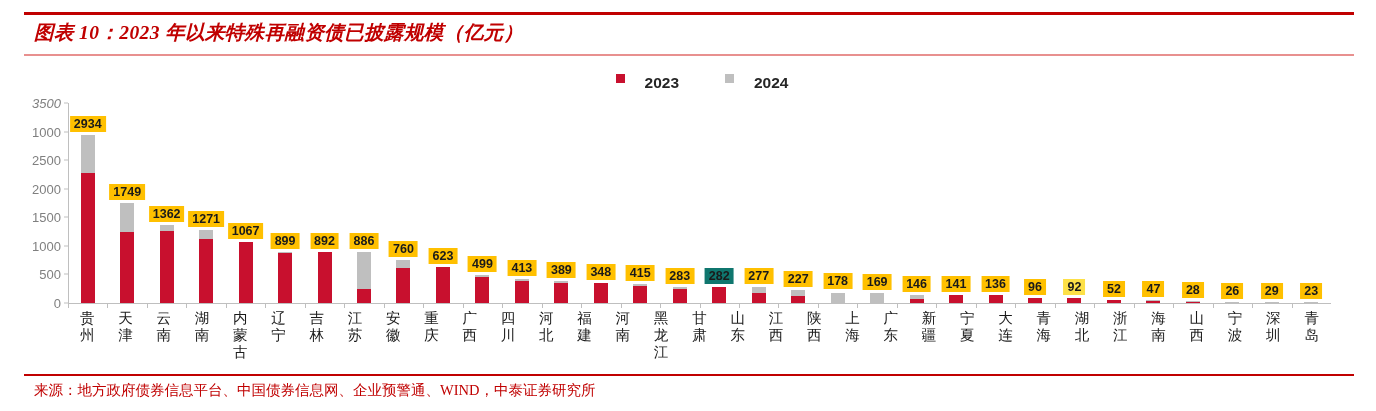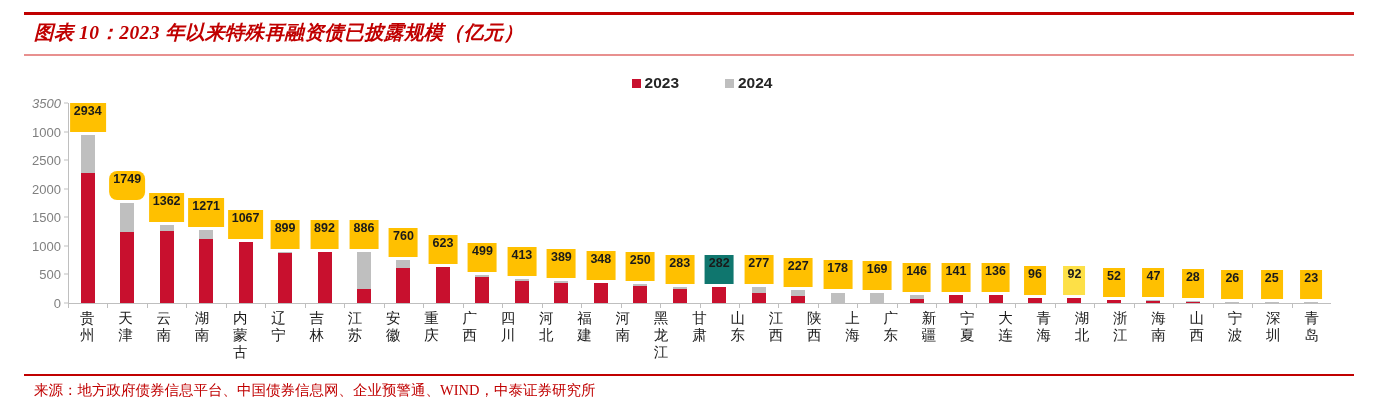--- a/index.html
+++ b/index.html
@@ -28,21 +28,21 @@
     font-family:"Liberation Serif","DejaVu Serif",serif;
     font-weight:bold;font-style:italic;
     font-size:19.5px;letter-spacing:.4px;
     color:#C00000;white-space:nowrap;
   }
   
   .legend{
     position:absolute;left:0;top:74px;width:1376px;
     display:flex;justify-content:center;align-items:center;gap:18px;
   }
-  .legend-item{display:flex;align-items:center;gap:4px;padding-left:28px;}
+  .legend-item{display:flex;gap:20px;padding-left:28px;}
   .legend-swatch{display:inline-block;width:9px;height:9px;}
   .legend-label{font-size:15.5px;color:#262626;font-weight:600;}
   
   #plot{
     position:absolute;
     left:68px;top:103px;
     width:1263px;height:200px;
   }
   .ytick{
     position:absolute;right:100%;transform:translateY(-50%);
@@ -73,21 +73,21 @@
   }
   .seg-2024{width:100%;}
   .seg-2023{width:100%;}
   .xtickmark{
     position:absolute;top:200px;left:0;width:1px;height:5px;background:#BFBFBF;
   }
   .dlabel{
     position:absolute;left:50%;transform:translateX(-50%);
     background:#FFC000;color:#1a1a1a;
     font-size:12.5px;font-weight:bold;
-    padding:1px 4px 14px 4px;
+    padding:1px 4px 1px 4px;
     line-height:14px;
     white-space:nowrap;
     border-radius:0;
   }
   
   .cats{
     position:absolute;left:68px;top:310px;width:1263px;height:62px;
     display:flex;
   }
   .cat{
@@ -154,21 +154,21 @@
             <div class="seg-2023" style="height: 129.714px; background: rgb(200, 16, 46);"></div>
           </div>
           <div class="dlabel" style="background: rgb(255, 192, 0); bottom: 170.657px;">2934</div>
           <div class="xtickmark"></div>
         </div>
         <div class="barcol">
           <div class="bar-stack" style="height: 99.9429px;">
             <div class="seg-2024" style="height: 28.5143px; background: rgb(191, 191, 191);"></div>
             <div class="seg-2023" style="height: 71.4286px; background: rgb(200, 16, 46);"></div>
           </div>
-          <div class="dlabel" style="background: rgb(255, 192, 0); bottom: 102.943px; border-radius: 8px;">1749</div>
+          <div class="dlabel" style="background: rgb(255, 192, 0); bottom: 102.943px;">1749</div>
           <div class="xtickmark"></div>
         </div>
         <div class="barcol">
           <div class="bar-stack" style="height: 77.8286px;">
             <div class="seg-2024" style="height: 6.05714px; background: rgb(191, 191, 191);"></div>
             <div class="seg-2023" style="height: 71.7714px; background: rgb(200, 16, 46);"></div>
           </div>
           <div class="dlabel" style="background: rgb(255, 192, 0); bottom: 80.8286px;">1362</div>
           <div class="xtickmark"></div>
         </div>
@@ -255,21 +255,21 @@
             <div class="seg-2023" style="height: 19.8857px; background: rgb(200, 16, 46);"></div>
           </div>
           <div class="dlabel" style="background: rgb(255, 192, 0); bottom: 22.8857px;">348</div>
           <div class="xtickmark"></div>
         </div>
         <div class="barcol">
           <div class="bar-stack" style="height: 18.6286px;">
             <div class="seg-2024" style="height: 1.6px; background: rgb(191, 191, 191);"></div>
             <div class="seg-2023" style="height: 17.0286px; background: rgb(200, 16, 46);"></div>
           </div>
-          <div class="dlabel" style="background: rgb(255, 192, 0); bottom: 21.6286px;">250</div>
+          <div class="dlabel" style="background: rgb(255, 192, 0); bottom: 21.6286px;">415</div>
           <div class="xtickmark"></div>
         </div>
         <div class="barcol">
           <div class="bar-stack" style="height: 16.1714px;">
             <div class="seg-2024" style="height: 1.82857px; background: rgb(191, 191, 191);"></div>
             <div class="seg-2023" style="height: 14.3429px; background: rgb(200, 16, 46);"></div>
           </div>
           <div class="dlabel" style="background: rgb(255, 192, 0); bottom: 19.1714px;">283</div>
           <div class="xtickmark"></div>
         </div>
@@ -374,21 +374,21 @@
           <div class="bar-stack" style="height: 1.48571px;">
             <div class="seg-2024" style="height: 1.48571px; background: rgb(191, 191, 191);"></div>
           </div>
           <div class="dlabel" style="background: rgb(255, 192, 0); bottom: 4.48571px;">26</div>
           <div class="xtickmark"></div>
         </div>
         <div class="barcol">
           <div class="bar-stack" style="height: 1.42857px;">
             <div class="seg-2024" style="height: 1.42857px; background: rgb(191, 191, 191);"></div>
           </div>
-          <div class="dlabel" style="background: rgb(255, 192, 0); bottom: 4.42857px;">25</div>
+          <div class="dlabel" style="background: rgb(255, 192, 0); bottom: 4.42857px;">29</div>
           <div class="xtickmark"></div>
         </div>
         <div class="barcol">
           <div class="bar-stack" style="height: 1.31429px;">
             <div class="seg-2024" style="height: 1.31429px; background: rgb(191, 191, 191);"></div>
           </div>
           <div class="dlabel" style="background: rgb(255, 192, 0); bottom: 4.31429px;">23</div>
           <div class="xtickmark"></div>
         </div>
       </div>

